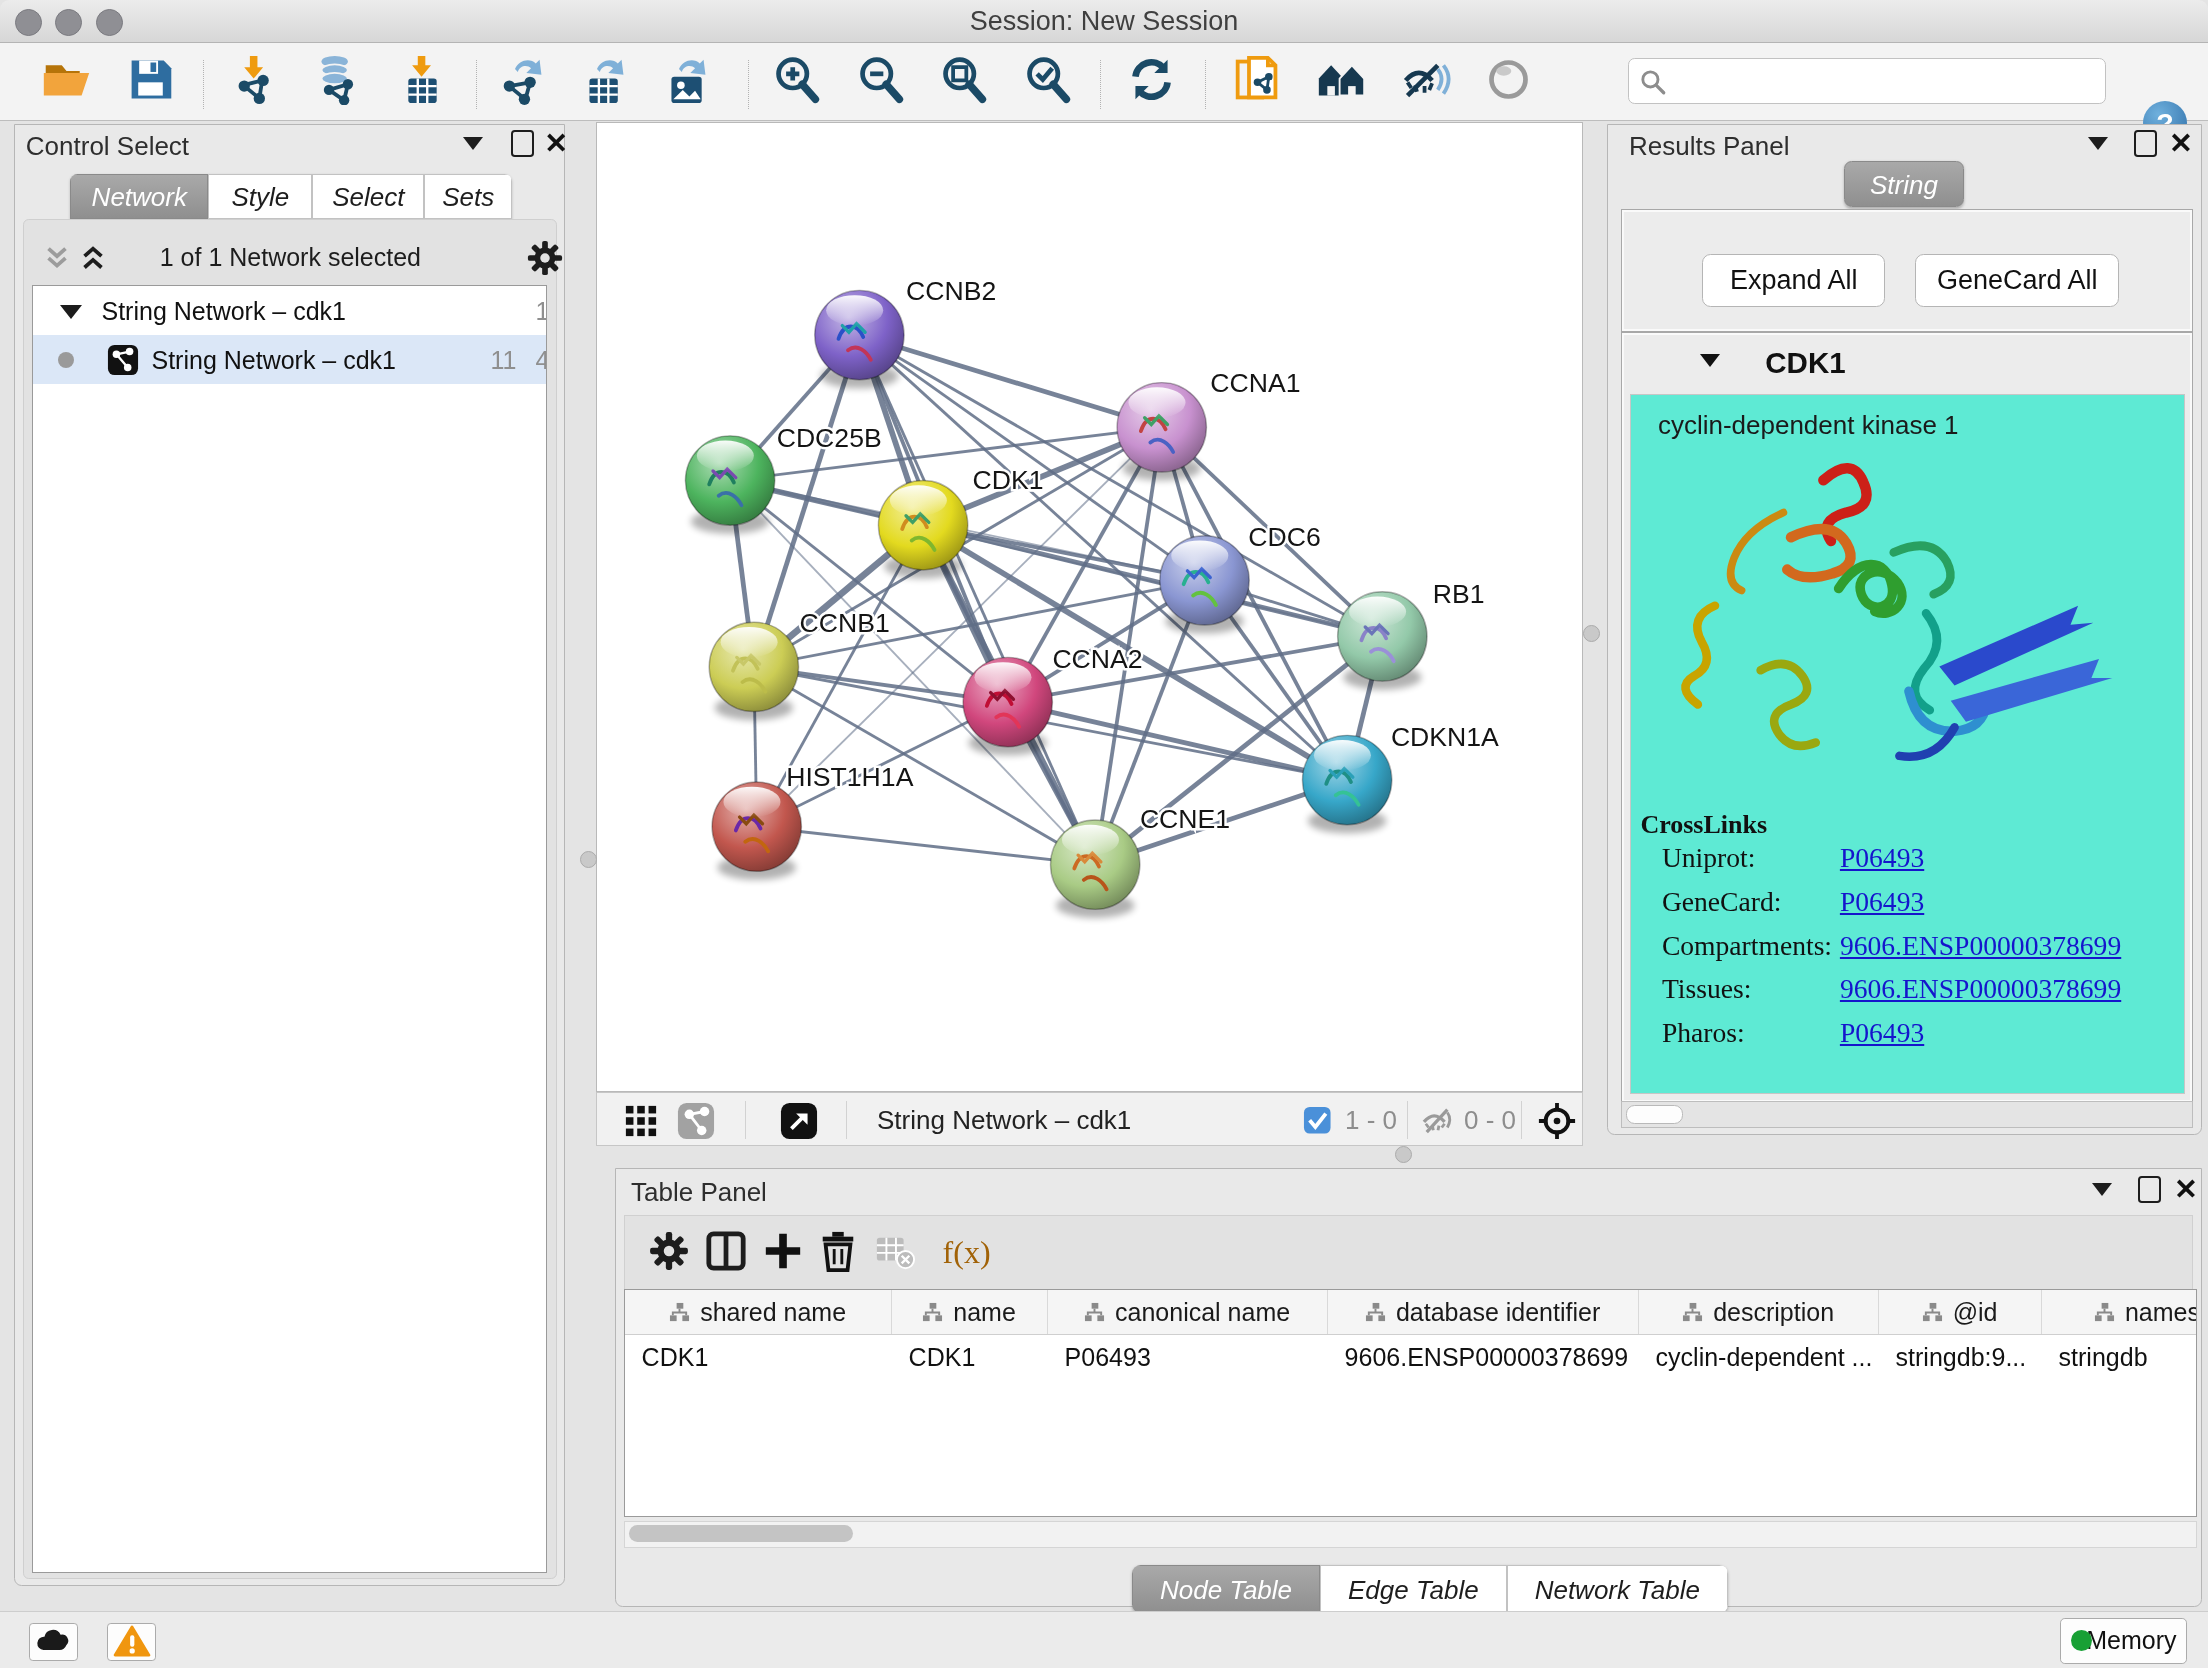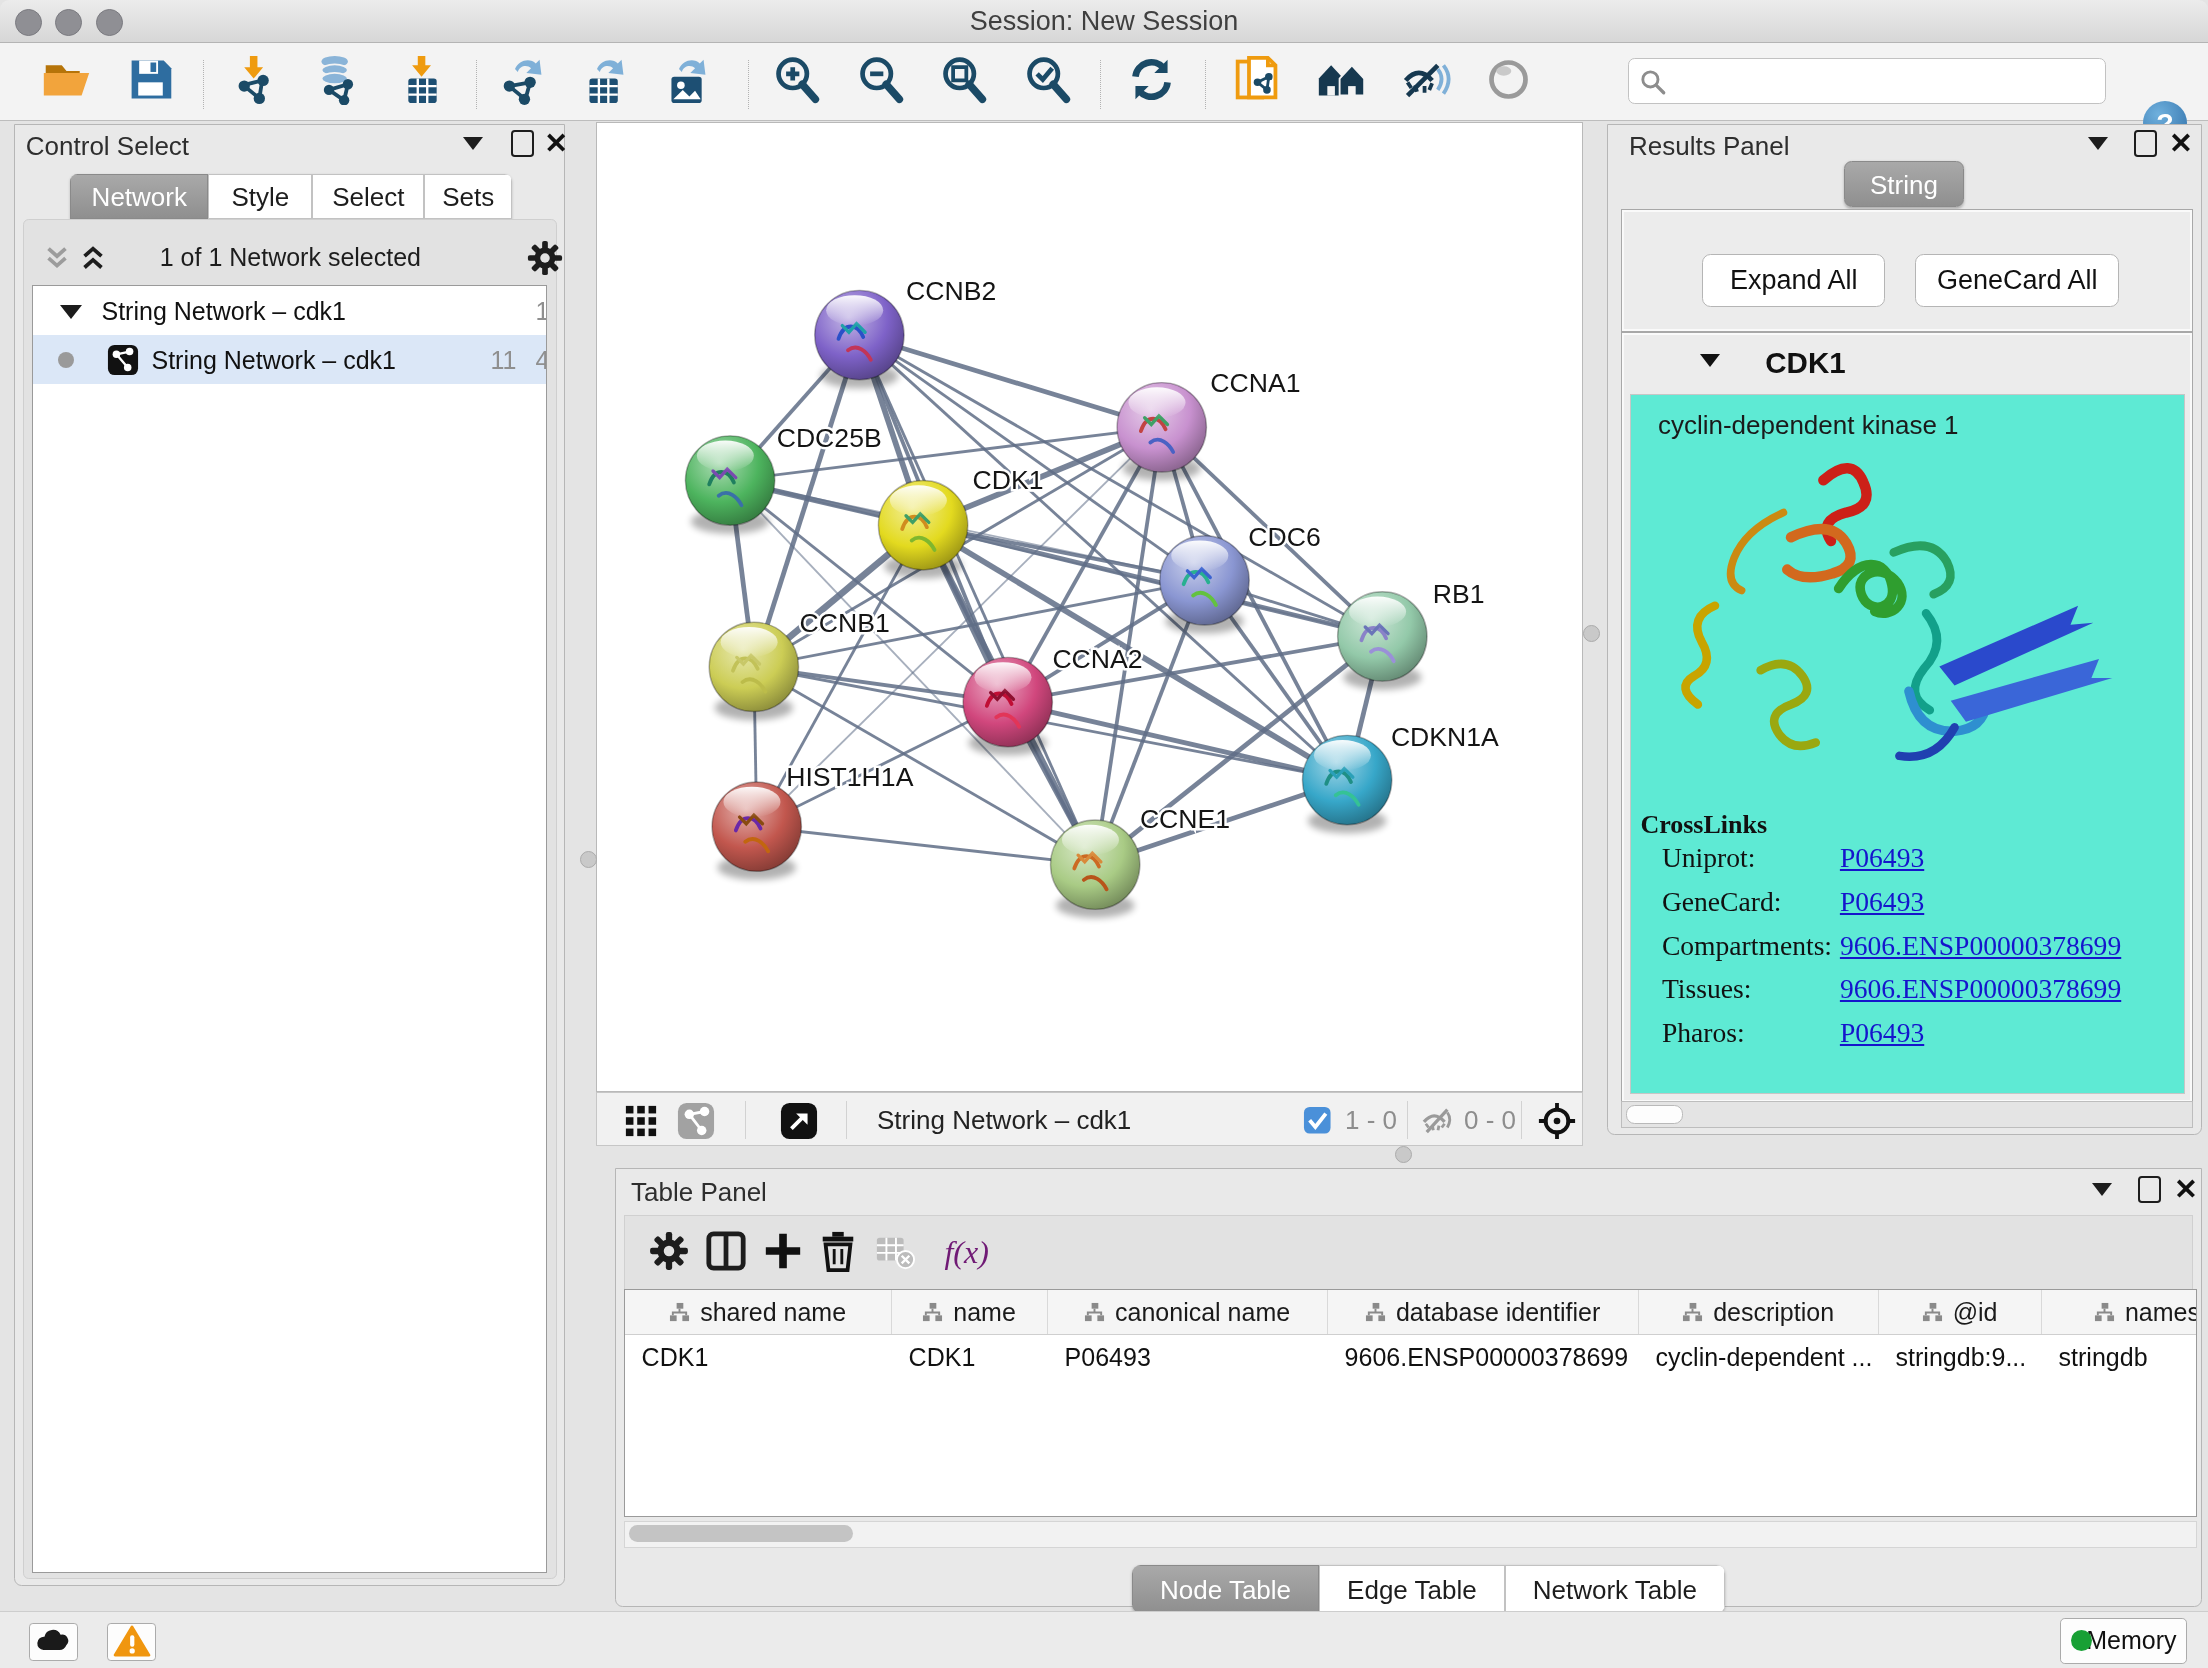--- a/index.html
+++ b/index.html
@@ -26,21 +26,21 @@
     background:radial-gradient(circle at 35% 30%,#6fb0dd,#2e6ea8);color:#fff;font-size:28.5px;font-weight:bold;line-height:44px;text-align:center;padding:0;}
 
   
   .panel{position:absolute;background:#e9e9e9;border:1px solid #b6b6b6;border-radius:0 0 7.6px 7.6px;box-sizing:border-box;}
   .panel-head-title{position:absolute;font-size:26px;color:#2e2e2e;}
   .ph-caret{position:absolute;width:0;height:0;border-left:10.5px solid transparent;border-right:10.5px solid transparent;border-top:13.3px solid #1d1d1d;cursor:pointer;}
   .ph-float{position:absolute;width:19px;height:23px;border:2.9px solid #1d1d1d;border-radius:3.8px;cursor:pointer;background:transparent;}
   .ph-close{position:absolute;font-size:28.5px;font-weight:bold;color:#111;cursor:pointer;line-height:28.5px;}
 
   
-  .seg-tab{font-size:26px;text-align:center;cursor:pointer;box-sizing:border-box;border:1px solid #c2c2c2;background:#fff;color:#1d1d1d;}
+  .seg-tab{font-size:26px;text-align:center;cursor:pointer;box-sizing:border-box;border:1px solid #c2c2c2;background:#fff;color:#1d1d1d;font-style:italic;}
   .seg-tab.active{background:linear-gradient(#a9a9a9,#8f8f8f);color:#fff;border-color:#8a8a8a;}
 
   
   #cp-tabs{position:absolute;left:55px;top:49px;height:45px;display:flex;box-shadow:0 1.9px 2.9px rgba(0,0,0,.2);border-radius:7.6px 7.6px 0 0;overflow:hidden;}
   #cp-tabs .seg-tab{line-height:45px;}
   .cp-inset{position:absolute;left:7.6px;top:94px;right:7.6px;bottom:5.7px;background:#e2e2e2;border:1px solid #cfcfcf;border-radius:5.7px;}
   .cp-toolrow{position:absolute;left:0;top:17px;width:100%;height:46px;}
   .cp-status{position:absolute;left:86px;top:5.7px;width:361px;text-align:center;font-size:25px;color:#1d1d1d;}
   .cp-list{position:absolute;left:8.6px;top:65px;right:8.6px;bottom:5.7px;background:#fff;border:1px solid #9a9a9a;overflow:hidden;}
   .tree-row{position:relative;height:49px;font-size:25px;color:#111;}
@@ -74,21 +74,21 @@
   .xl-row{position:absolute;left:0;width:100%;height:44px;font-size:27.6px;}
   .xl-label{position:absolute;left:31px;color:#111;}
   .xl-value{position:absolute;left:209px;color:#1515cc;text-decoration:underline;cursor:pointer;}
   .rp-hscroll{position:absolute;left:13.3px;right:7.6px;bottom:5.7px;height:25px;background:#e4e4e4;border:1px solid #bdbdbd;}
   .rp-hthumb{position:absolute;left:3.8px;top:2.9px;width:55px;height:17px;background:#fdfdfd;border:1px solid #b9b9b9;border-radius:8.6px;}
 
   
   #table-panel{left:615px;top:1168px;width:1587px;height:439px;border-radius:0 0 7.6px 7.6px;}
   .tp-toolbar{position:absolute;left:7.6px;top:46px;right:7.6px;height:74px;background:#e2e2e2;border:1px solid #d0d0d0;border-bottom:none;}
   .tp-tb-btn{position:absolute;top:11.4px;width:51px;height:51px;border:none;background:transparent;padding:0;cursor:pointer;}
-  .fx{font-family:"Liberation Serif",serif;font-style:italic;font-size:32px;color:#701a75;}
+  .fx{font-family:"Liberation Serif",serif;font-size:32px;color:#a16207;}
   #tp-table{position:absolute;left:7.6px;top:120px;right:3.8px;height:226px;background:#fff;border:1px solid #9a9a9a;overflow:hidden;}
   #tp-header{display:flex;height:44px;background:#f5f5f5;border-bottom:1.9px solid #cfcfcf;}
   .col-h{display:flex;align-items:center;justify-content:center;gap:10px;font-size:25px;color:#1a1a1a;border-right:1px solid #d9d9d9;box-sizing:border-box;flex:0 0 auto;cursor:pointer;}
   #tp-row{display:flex;height:44px;}
   .cell{font-size:25px;color:#111;padding-left:17px;line-height:44px;box-sizing:border-box;flex:0 0 auto;white-space:nowrap;overflow:hidden;}
   .tp-hscroll{position:absolute;left:7.6px;right:3.8px;top:352px;height:25px;background:#f2f2f2;border:1px solid #d5d5d5;}
   .tp-hthumb{position:absolute;left:4.8px;top:2.9px;width:224px;height:17px;background:#c4c4c4;border-radius:8.6px;}
   #tp-tabs{position:absolute;left:516px;top:396px;height:48px;display:flex;border-radius:8.6px;overflow:hidden;box-shadow:0 1.9px 2.9px rgba(0,0,0,.25);}
   #tp-tabs .seg-tab{line-height:48px;padding:0 27px;}
 

